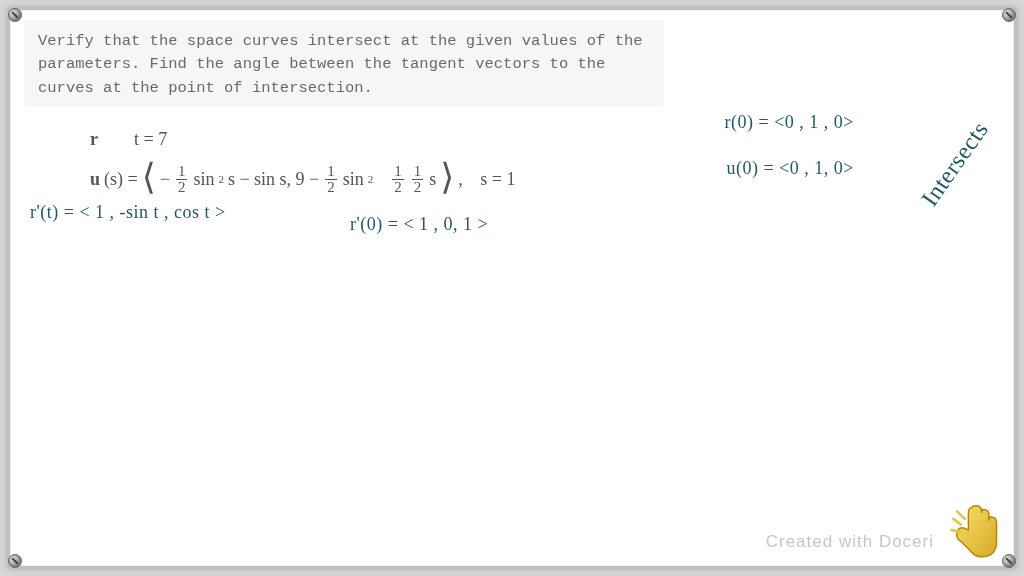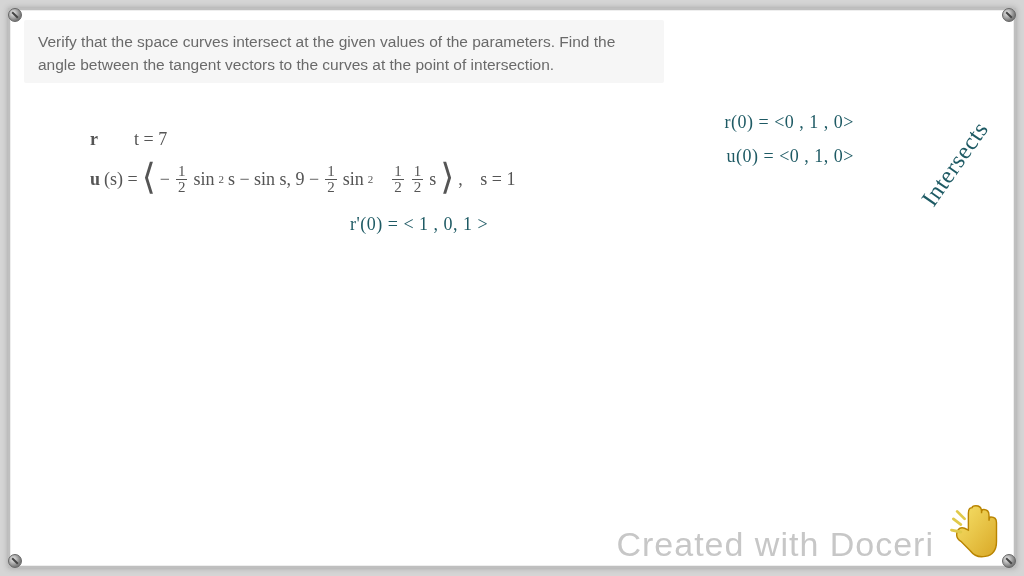--- a/index.html
+++ b/index.html
@@ -34,21 +34,21 @@
   .screw.bl { bottom: -2px; left: -2px; }
   .screw.br { bottom: -2px; right: -2px; }
 
   .problem {
     position: absolute;
     top: 10px; left: 14px;
     width: 640px;
     background: #f6f6f6;
     padding: 10px 14px 6px 14px;
     color: #6a6a6a;
-    font-family: Liberation Sans, sans-serif;
+    font-family: Liberation Mono, monospace;
     font-size: 15.5px;
     line-height: 1.5;
     border-radius: 2px;
   }
   .equations {
     position: absolute;
     top: 110px; left: 80px;
     color: #555;
     font-family: 'Times New Roman', Georgia, serif;
     font-size: 18px;
@@ -78,36 +78,36 @@
 
   .hand {
     position: absolute;
     font-family: 'Comic Sans MS', 'Segoe Script', cursive;
     color: #1e5a64;
     font-size: 18px;
     white-space: nowrap;
     letter-spacing: 0.5px;
   }
   .hand.line1 { top: 102px; right: 160px; }
-  .hand.line2 { top: 136px; right: 160px; }
+  .hand.line2 { top: 148px; right: 160px; }
   .hand.intersects {
     top: 95px; right: 20px;
     transform: rotate(-55deg);
     transform-origin: bottom right;
     font-size: 24px;
   }
   .hand.line3 { top: 192px; left: 20px; }
   .hand.line3b { top: 204px; left: 340px; }
   .hand.line4 { top: 236px; left: 20px; }
 
   .watermark {
     position: absolute;
-    right: 80px; bottom: 2px;
+    right: 80px; bottom: 14px;
     font-family: Arial, Helvetica, sans-serif;
-    font-size: 34px;
+    font-size: 17px;
     color: #c7c7c7;
     letter-spacing: 1px;
   }
   .finger {
     position: absolute;
     right: 10px; bottom: 4px;
     width: 60px; height: 60px;
   }
 </style>
 </head>
@@ -159,20 +159,21 @@
       <span>s</span>
       <span class="bigang">⟩</span>
       <span>,&nbsp;&nbsp;&nbsp;</span>
       <span>s = 1</span>
     </div>
   </div>
 
   <div class="hand line1">r(0) = &lt;0 , 1 , 0&gt;</div>
   <div class="hand line2">u(0) = &lt;0 , 1, 0&gt;</div>
   <div class="hand intersects">Intersects</div>
+  <div class="hand line3">r'(t) = &lt; 1 , -sin t , cos t &gt;</div>
   <div class="hand line3b">r'(0) = &lt; 1 , 0, 1 &gt;</div>
 
   <div class="watermark">Created with Doceri</div>
 
   <svg class="finger" viewBox="0 0 64 64">
     <defs>
       <linearGradient id="g1" x1="0" y1="0" x2="1" y2="1">
         <stop offset="0" stop-color="#f7e26b"></stop>
         <stop offset="1" stop-color="#d9a826"></stop>
       </linearGradient>

